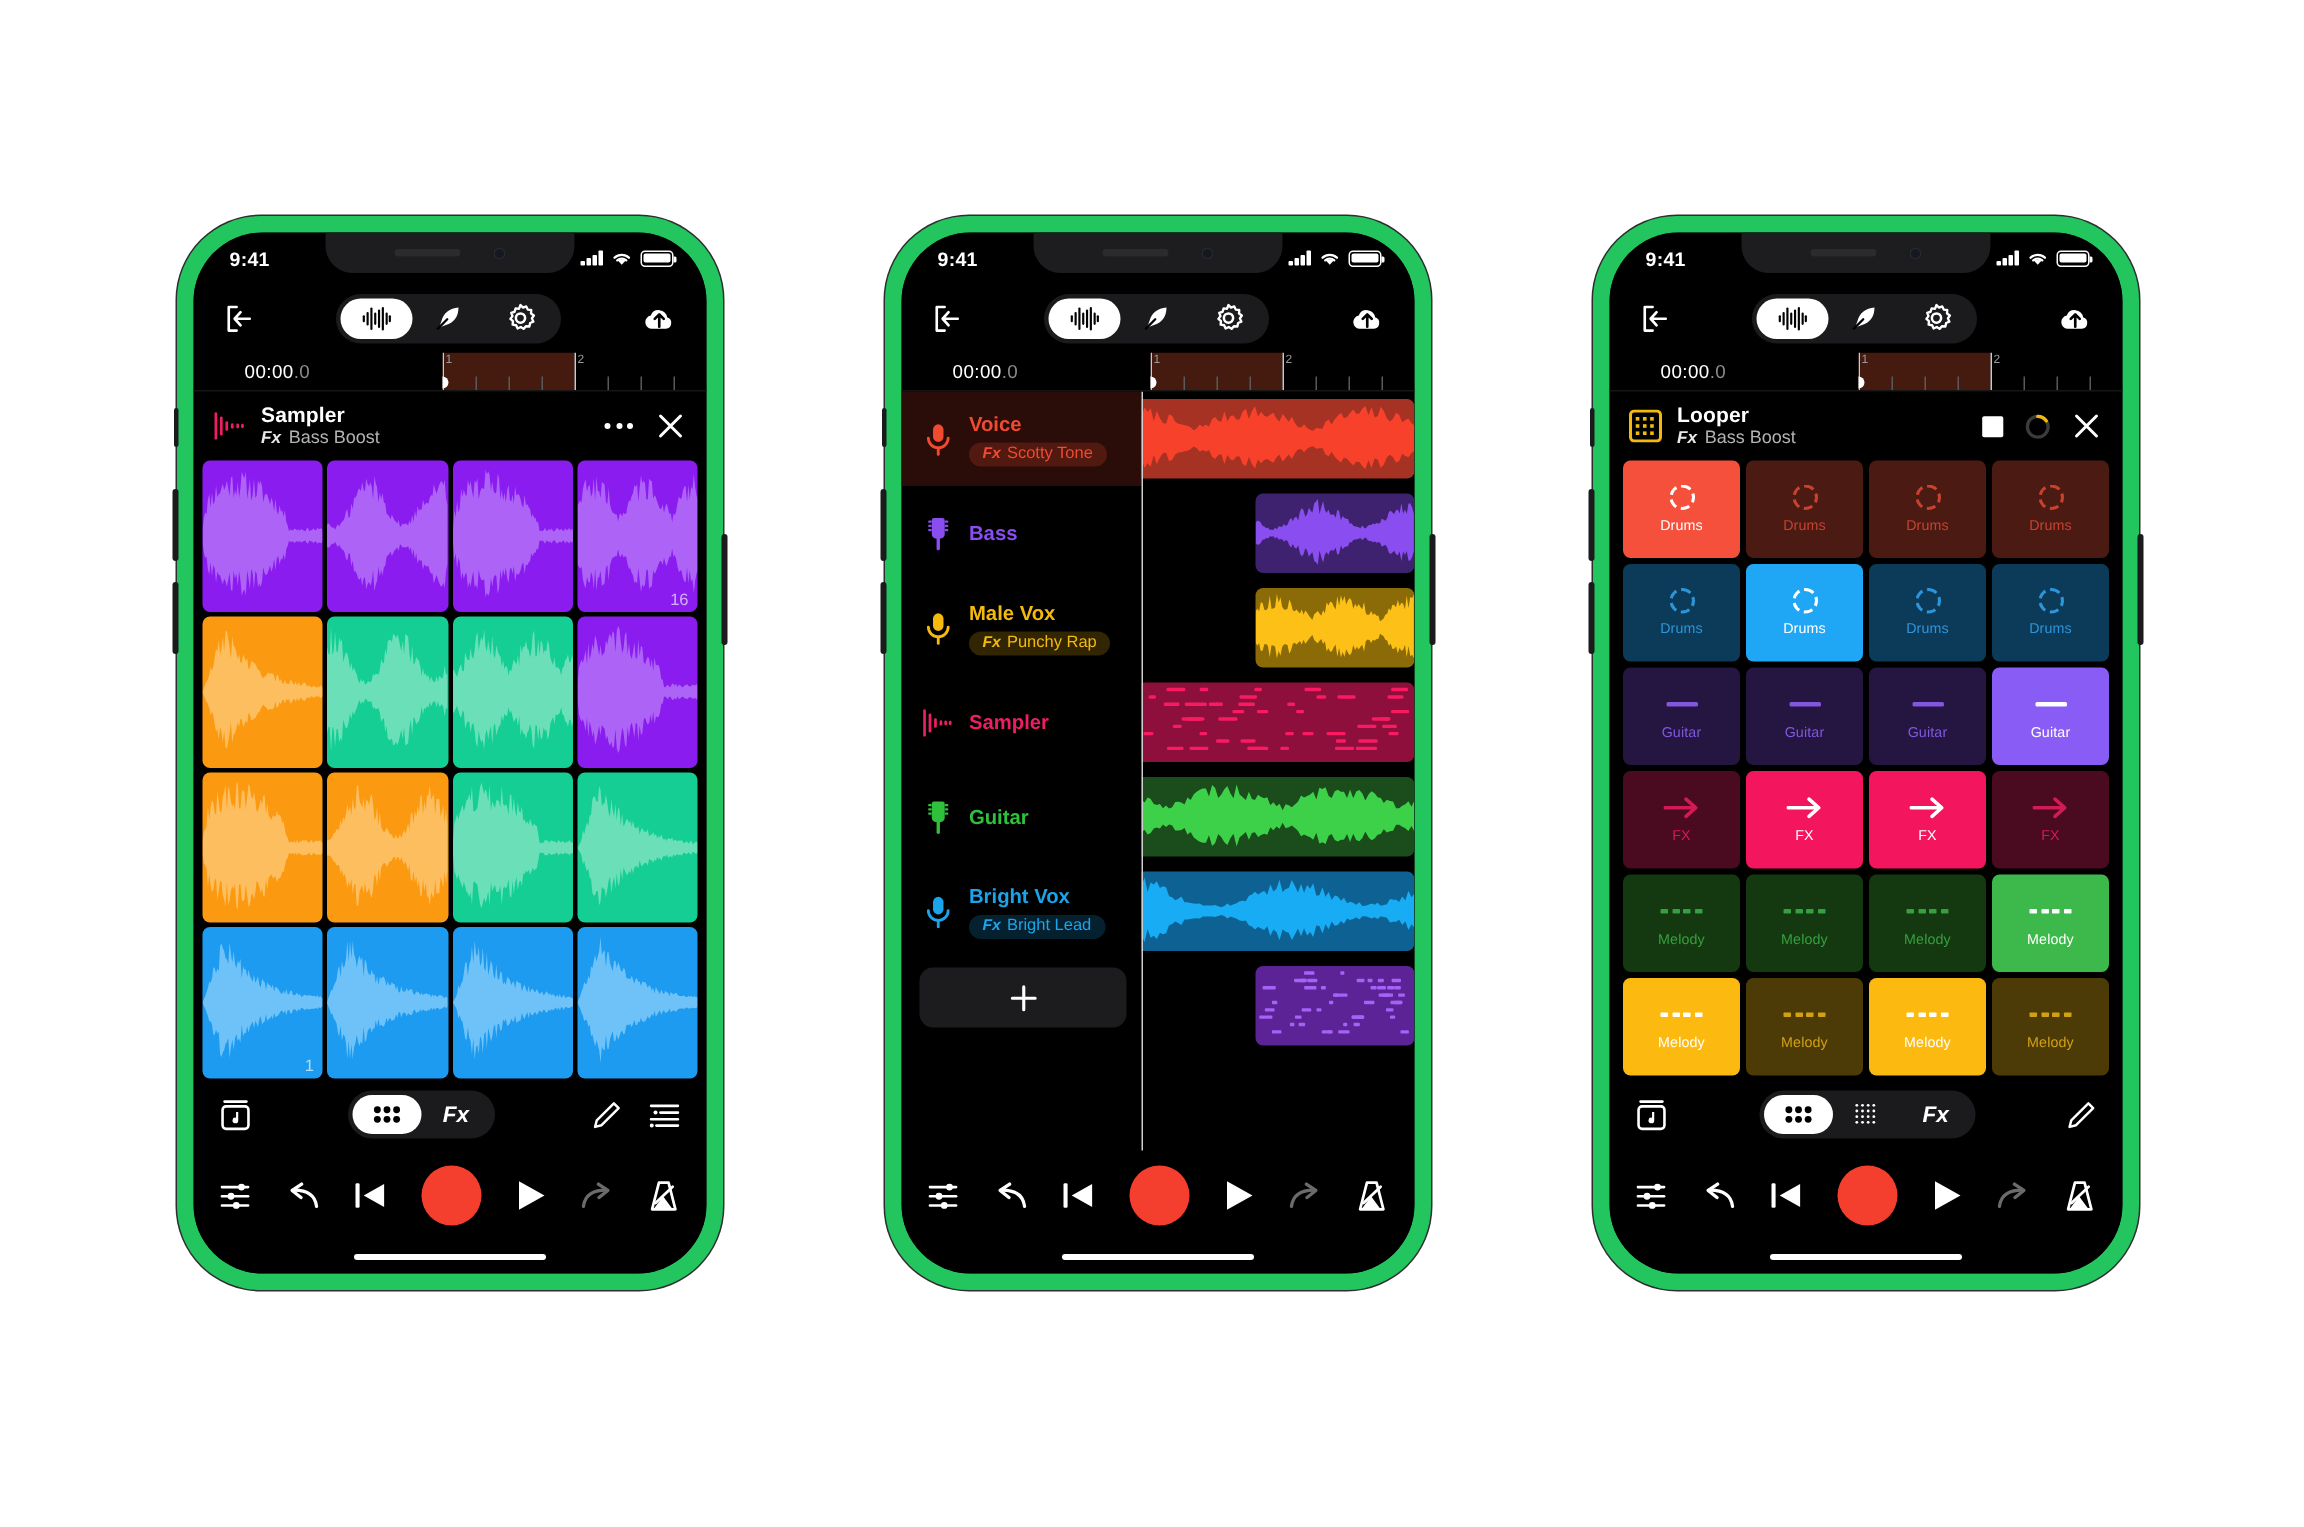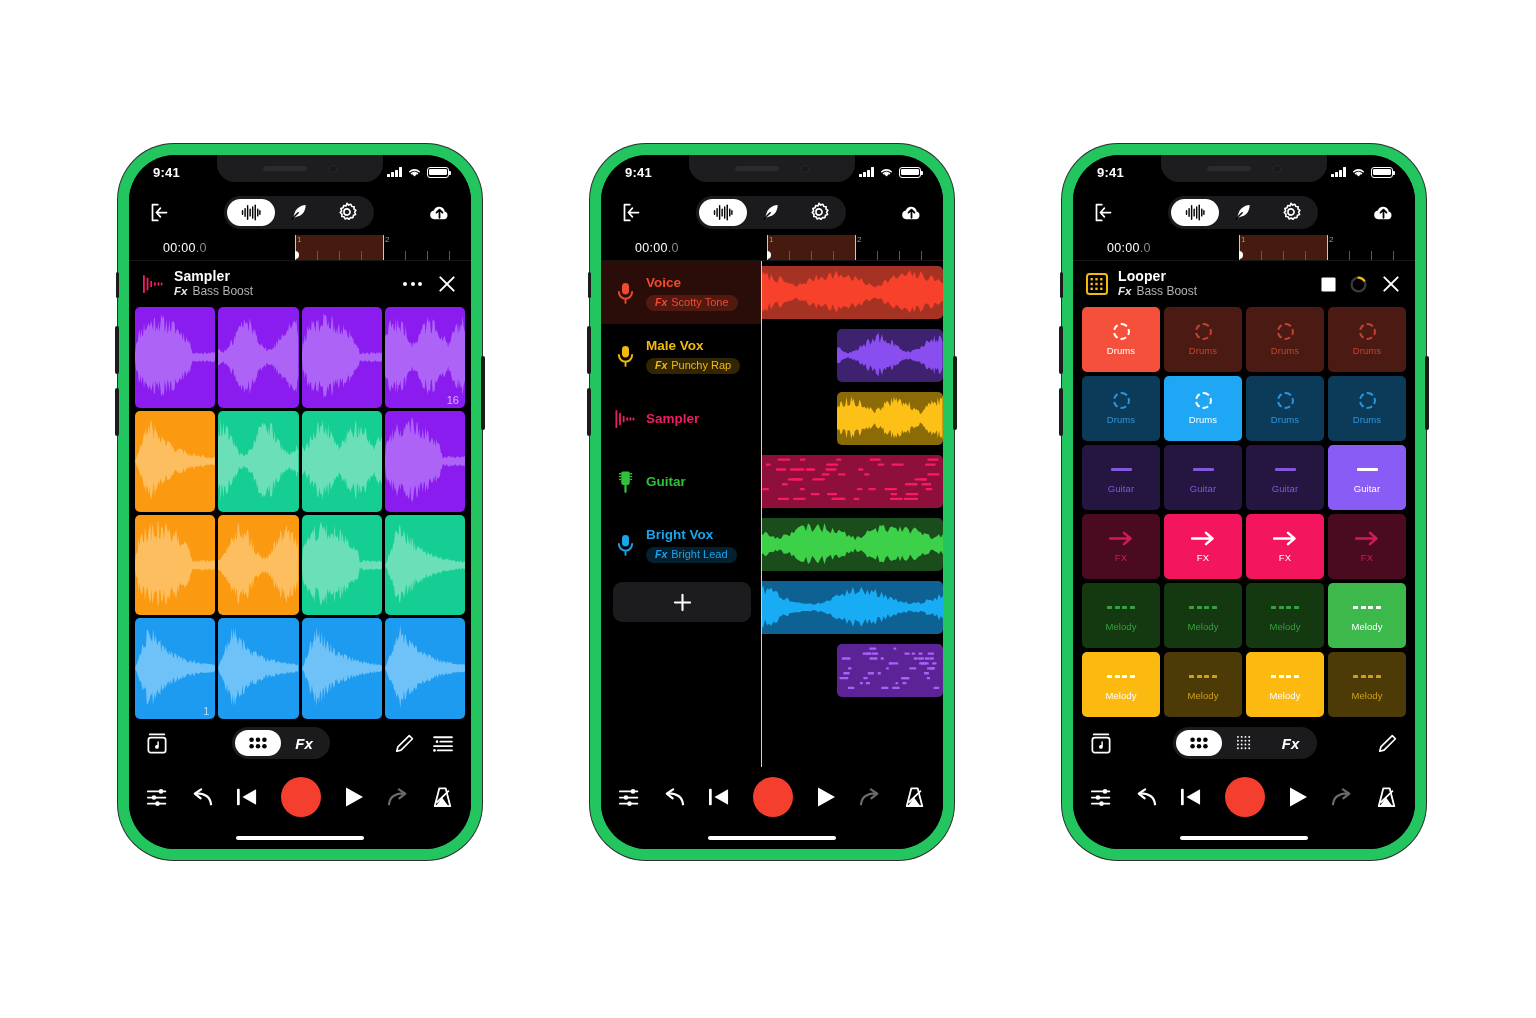--- a/index.html
+++ b/index.html
@@ -623,20 +623,39 @@
                   <svg width="17" height="22" viewBox="0 0 18 23">
                     <rect x="5.3" y="0.8" width="7.4" height="12.4" rx="3.7" fill="#F04A31"></rect>
                     <path d="M2 10.5 a7 7 0 0 0 14 0" stroke="#F04A31" stroke-width="2" fill="none" stroke-linecap="round"></path>
                     <path d="M9 17.5 V22" stroke="#F04A31" stroke-width="2" stroke-linecap="round"></path>
                   </svg>
                 </span>
                 <div><div class="tname" style="color:#F04A31;">Voice</div><div class="fxchip" style="background:#F04A3133;color:#F04A31;">
                     <span class="fx">Fx</span>
                     <span>Scotty Tone</span>
                   </div></div>
+              </div>
+              <div class="trackrow">
+                <span style="width:20px;display:flex;justify-content:center;">
+                  <svg width="15" height="23" viewBox="0 0 16 24">
+                    <path d="M5 1.2 h6 a1.6 1.6 0 0 1 1.6 1.6 v10 a3 3 0 0 1 -3 3 h-3.2 a3 3 0 0 1 -3 -3 v-10 A1.6 1.6 0 0 1 5 1.2 Z" fill="#8A4DEF"></path>
+                    <g fill="#8A4DEF">
+                      <rect x="12.6" y="3" width="2.6" height="1.5" rx=".7"></rect>
+                      <rect x="12.6" y="6" width="2.6" height="1.5" rx=".7"></rect>
+                      <rect x="12.6" y="9" width="2.6" height="1.5" rx=".7"></rect>
+                      <rect x=".8" y="3" width="2.6" height="1.5" rx=".7"></rect>
+                      <rect x=".8" y="6" width="2.6" height="1.5" rx=".7"></rect>
+                      <rect x=".8" y="9" width="2.6" height="1.5" rx=".7"></rect>
+                    </g>
+                    <path d="M8 15.5 V23" stroke="#8A4DEF" stroke-width="2.4" stroke-linecap="round"></path>
+                  </svg>
+                </span>
+                <div>
+                  <div class="tname" style="color:#8A4DEF;">Bass</div>
+                </div>
               </div>
               <div class="trackrow">
                 <span style="width:20px;display:flex;justify-content:center;">
                   <svg width="17" height="22" viewBox="0 0 18 23">
                     <rect x="5.3" y="0.8" width="7.4" height="12.4" rx="3.7" fill="#F3B90C"></rect>
                     <path d="M2 10.5 a7 7 0 0 0 14 0" stroke="#F3B90C" stroke-width="2" fill="none" stroke-linecap="round"></path>
                     <path d="M9 17.5 V22" stroke="#F3B90C" stroke-width="2" stroke-linecap="round"></path>
                   </svg>
                 </span>
                 <div><div class="tname" style="color:#F3B90C;">Male Vox</div><div class="fxchip" style="background:#F3B90C33;color:#F3B90C;">

